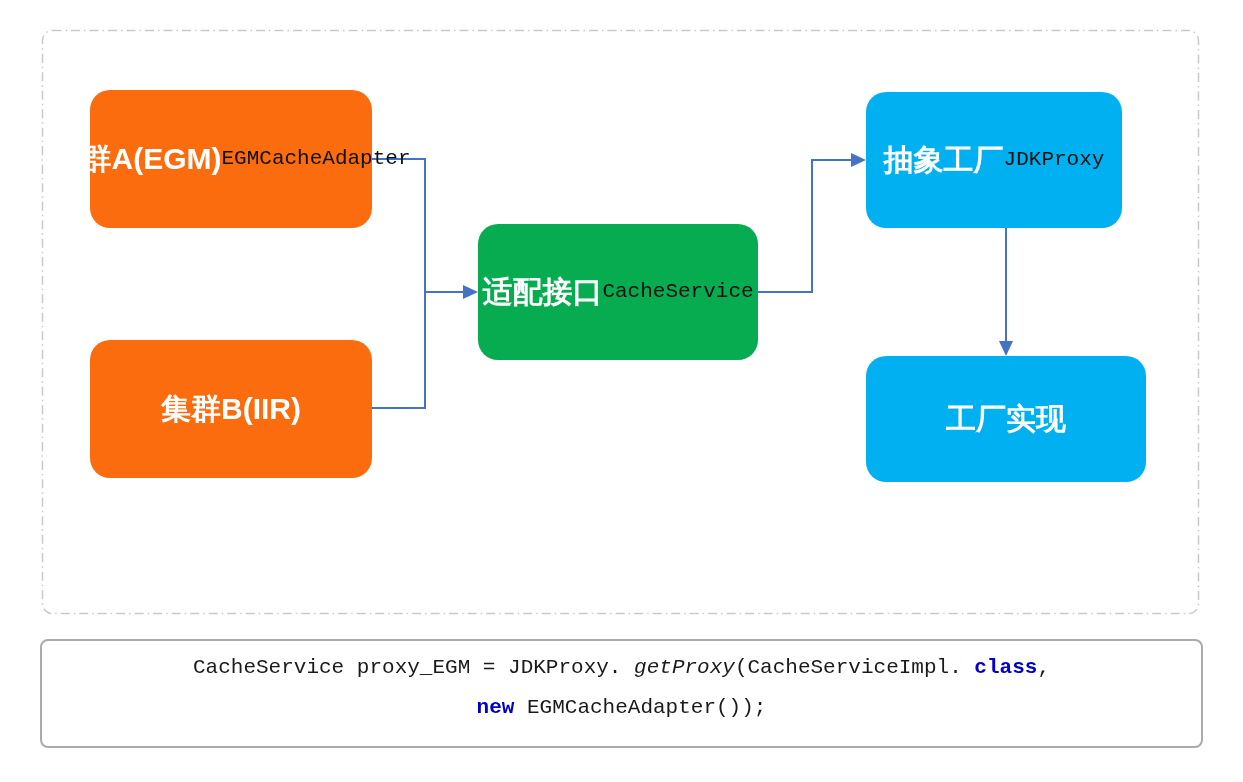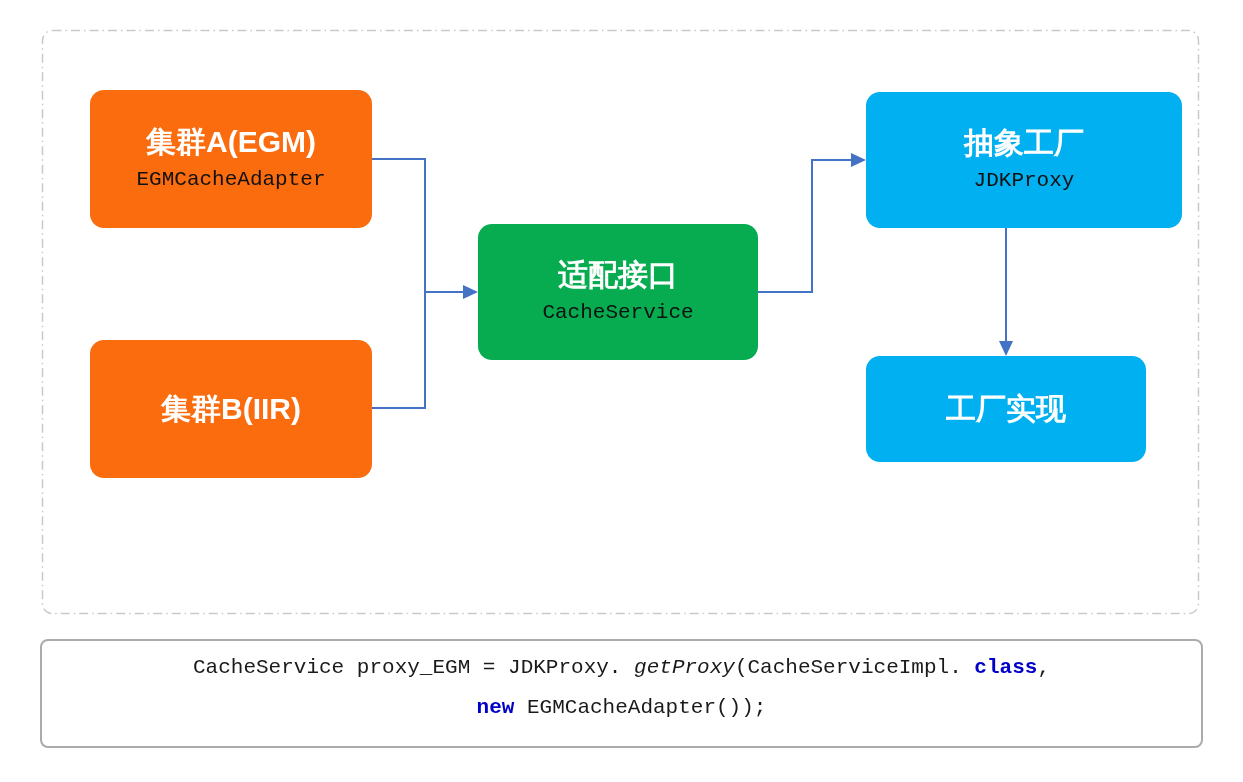--- a/index.html
+++ b/index.html
@@ -18,23 +18,23 @@
   .overlay {
     position: absolute;
     left: 0;
     top: 0;
     width: 1243px;
     height: 782px;
     pointer-events: none;
   }
   .node {
     position: absolute;
-    border-radius: 14px;
+    border-radius: 20px;
     display: flex;
-    flex-direction: column;
+    flex-direction: row;
     align-items: center;
     justify-content: center;
     text-align: center;
   }
   .node-title {
     font-family: "Liberation Sans", sans-serif;
     font-size: 30px;
     font-weight: bold;
     color: #ffffff;
     line-height: 42px;
@@ -47,22 +47,22 @@
     line-height: 34px;
   }
   .node-subtitle.wrap {
     max-width: 238px;
     word-break: break-all;
     margin: 0 auto;
   }
   .node-cluster-a   { left: 90px;  top: 90px;  width: 282px; height: 138px; }
   .node-cluster-b   { left: 90px;  top: 340px; width: 282px; height: 138px; }
   .node-adapter     { left: 478px; top: 224px; width: 280px; height: 136px; }
-  .node-factory     { left: 866px; top: 92px;  width: 316px; height: 136px; }
-  .node-factoryimpl { left: 866px; top: 356px; width: 280px; height: 106px; }
+  .node-factory     { left: 866px; top: 92px;  width: 256px; height: 136px; }
+  .node-factoryimpl { left: 866px; top: 356px; width: 280px; height: 126px; }
 
   .code-box {
     position: absolute;
     left: 40px;
     top: 639px;
     width: 1163px;
     height: 109px;
     box-sizing: border-box;
     border: 2px solid #ababab;
     border-radius: 8px;

